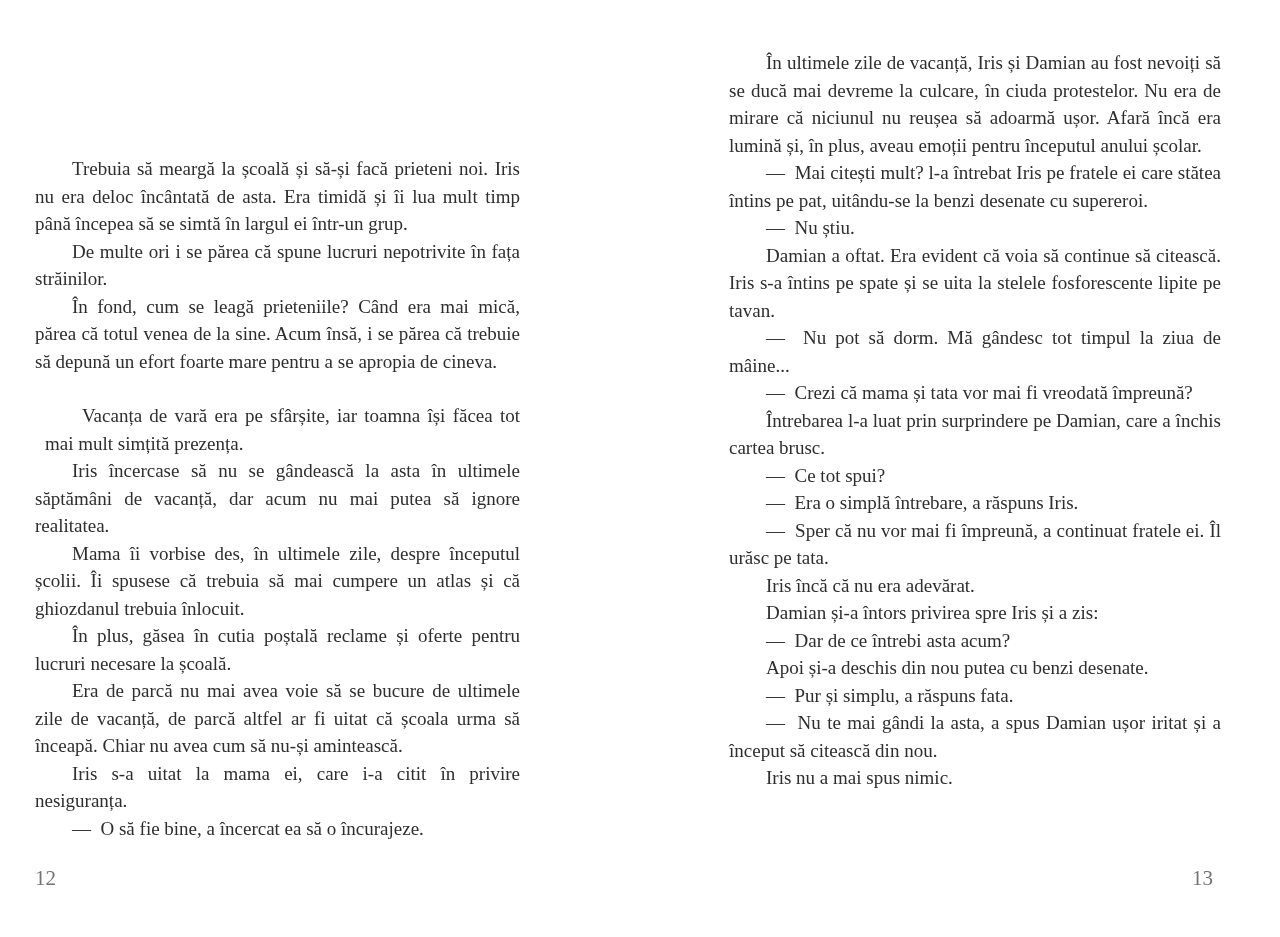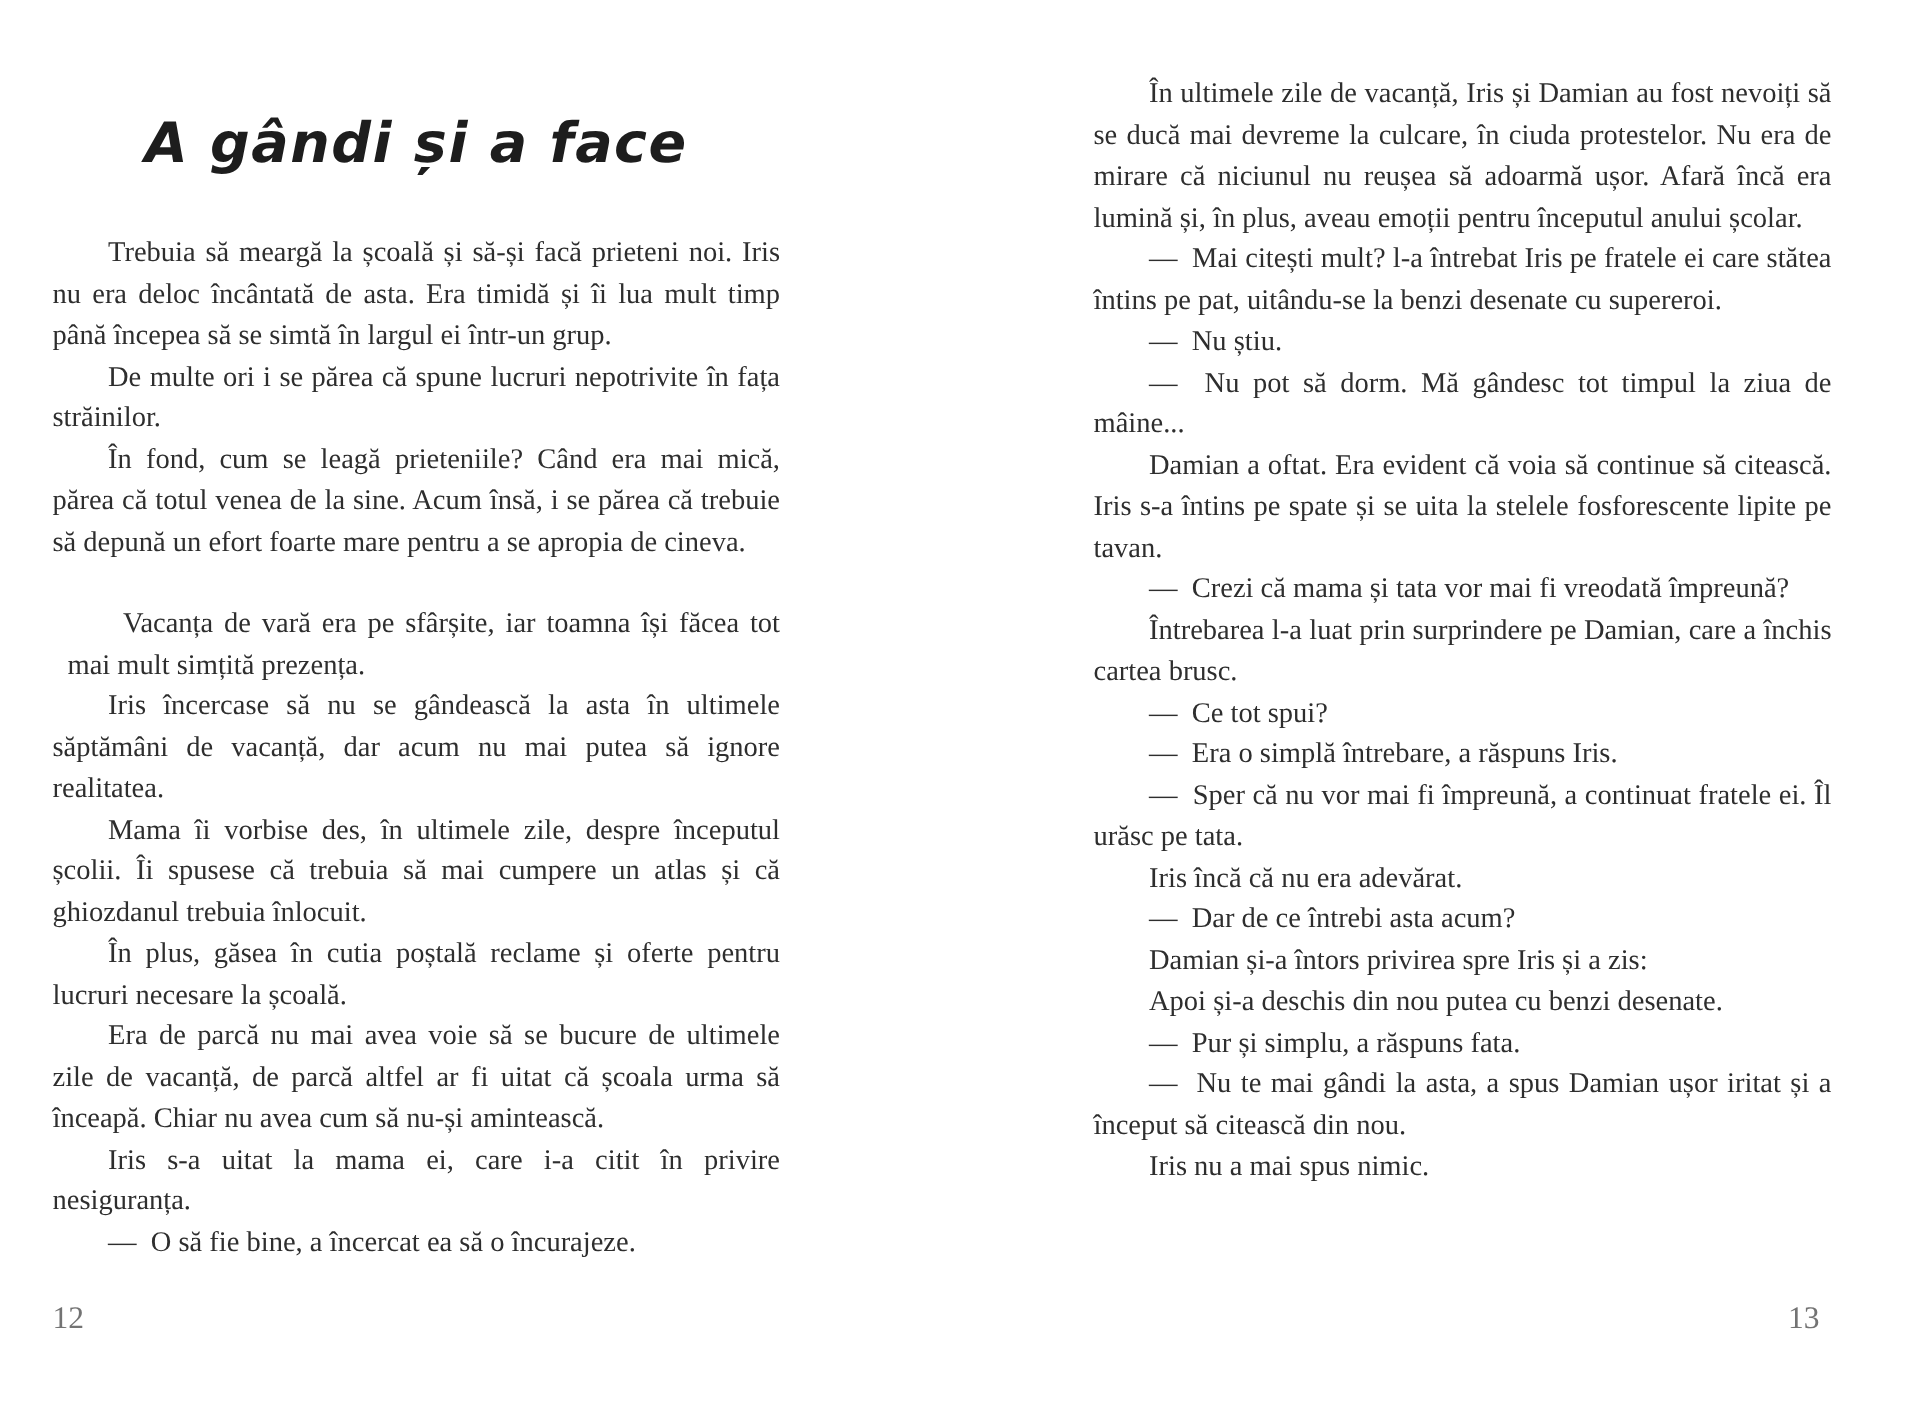--- a/index.html
+++ b/index.html
@@ -76,21 +76,20 @@
   }
   .page-number-left  { left: 0; }
   .page-number-right { right: 8px; text-align: right; }
 </style>
 </head>
 <body>
 
 <div class="spread">
 
   <section class="page page-left">
-    <h1 class="chapter-title">A gândi și a face</h1>
 
     <div class="page-body">
       <p>Trebuia să meargă la școală și să-și facă prieteni noi. Iris nu era deloc încântată de asta. Era timidă și îi lua mult timp până începea să se simtă în largul ei într-un grup.</p>
       <p>De multe ori i se părea că spune lucruri nepotrivite în fața străinilor.</p>
       <p>În fond, cum se leagă prieteniile? Când era mai mică, părea că totul venea de la sine. Acum însă, i se părea că trebuie să depună un efort foarte mare pentru a se apropia de cineva.</p>
       <p class="section-start">Vacanța de vară era pe sfârșite, iar toamna își făcea tot mai mult simțită prezența.</p>
       <p>Iris încercase să nu se gândească la asta în ultimele săptămâni de vacanță, dar acum nu mai putea să ignore realitatea.</p>
       <p>Mama îi vorbise des, în ultimele zile, despre începutul școlii. Îi spusese că trebuia să mai cumpere un atlas și că ghiozdanul trebuia înlocuit.</p>
       <p>În plus, găsea în cutia poștală reclame și oferte pentru lucruri necesare la școală.</p>
       <p>Era de parcă nu mai avea voie să se bucure de ultimele zile de vacanță, de parcă altfel ar fi uitat că școala urma să înceapă. Chiar nu avea cum să nu-și amintească.</p>
@@ -99,30 +98,30 @@
     </div>
 
     <div class="page-number page-number-left">12</div>
   </section>
 
   <section class="page page-right">
     <div class="page-body">
       <p>În ultimele zile de vacanță, Iris și Damian au fost nevoiți să se ducă mai devreme la culcare, în ciuda protestelor. Nu era de mirare că niciunul nu reușea să adoarmă ușor. Afară încă era lumină și, în plus, aveau emoții pentru începutul anului școlar.</p>
       <p>—&nbsp;&nbsp;Mai citești mult? l-a întrebat Iris pe fratele ei care stătea întins pe pat, uitându-se la benzi desenate cu supereroi.</p>
       <p>—&nbsp;&nbsp;Nu știu.</p>
+      <p>Damian a oftat. Era evident că voia să continue să citească. Iris s-a întins pe spate și se uita la stelele fosforescente lipite pe tavan.</p>
       <p>—&nbsp;&nbsp;Nu pot să dorm. Mă gândesc tot timpul la ziua de mâine...</p>
-      <p>Damian a oftat. Era evident că voia să continue să citească. Iris s-a întins pe spate și se uita la stelele fosforescente lipite pe tavan.</p>
       <p>—&nbsp;&nbsp;Crezi că mama și tata vor mai fi vreodată împreună?</p>
       <p>Întrebarea l-a luat prin surprindere pe Damian, care a închis cartea brusc.</p>
       <p>—&nbsp;&nbsp;Ce tot spui?</p>
       <p>—&nbsp;&nbsp;Era o simplă întrebare, a răspuns Iris.</p>
       <p>—&nbsp;&nbsp;Sper că nu vor mai fi împreună, a continuat fratele ei. Îl urăsc pe tata.</p>
       <p>Iris încă că nu era adevărat.</p>
+      <p>Damian și-a întors privirea spre Iris și a zis:</p>
       <p>—&nbsp;&nbsp;Dar de ce întrebi asta acum?</p>
-      <p>Damian și-a întors privirea spre Iris și a zis:</p>
       <p>Apoi și-a deschis din nou putea cu benzi desenate.</p>
       <p>—&nbsp;&nbsp;Pur și simplu, a răspuns fata.</p>
       <p>—&nbsp;&nbsp;Nu te mai gândi la asta, a spus Damian ușor iritat și a început să citească din nou.</p>
       <p>Iris nu a mai spus nimic.</p>
     </div>
 
     <div class="page-number page-number-right">13</div>
   </section>
 
 </div>

